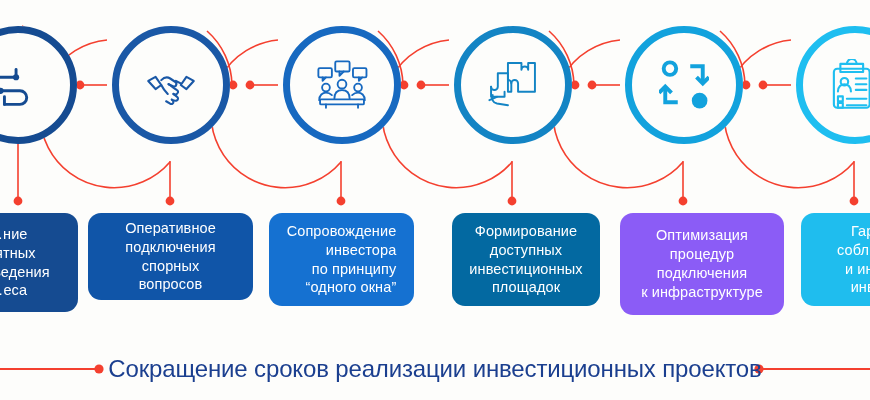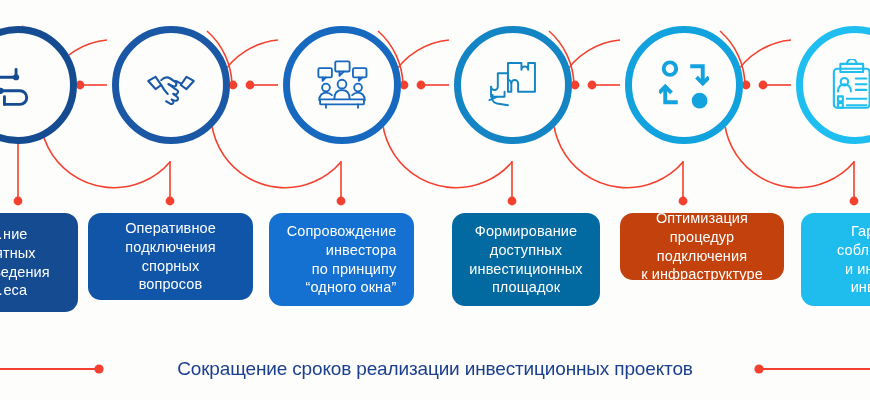--- a/index.html
+++ b/index.html
@@ -84,21 +84,21 @@
   }
   #banner-text {
     position: absolute;
     left: 0; top: 0;
     width: 870px;
     height: 34px;
     display: flex;
     align-items: center;
     justify-content: center;
     color: #1b3f8f;
-    font-size: 19px;
+    font-size: 24px;
     font-weight: 400;
     letter-spacing: -0.15px;
     white-space: nowrap;
   }
 </style>
 </head>
 <body>
 
 <div id="stage">
 
@@ -277,21 +277,21 @@
 “одного окна”</span>
   </div>
 
   <div class="card" style="left:452px; top:213px; width:148px; height:93px; background:#0369a1;">
     <span>Формирование
 доступных
 инвестиционных
 площадок</span>
   </div>
 
-  <div class="card" style="left:620px; top:213px; width:164px; height:67px; background:#c2410c;">
+  <div class="card" style="left:620px; top:213px; width:164px; height:102px; background:#8b5cf6;">
     <span>Оптимизация
 процедур
 подключения
 к инфраструктуре</span>
   </div>
 
   <div class="card" style="left:801px; top:213px; width:138px; height:93px; background:#1fbdee;">
     <span>Гар…
 соблюд…
 и инт…

